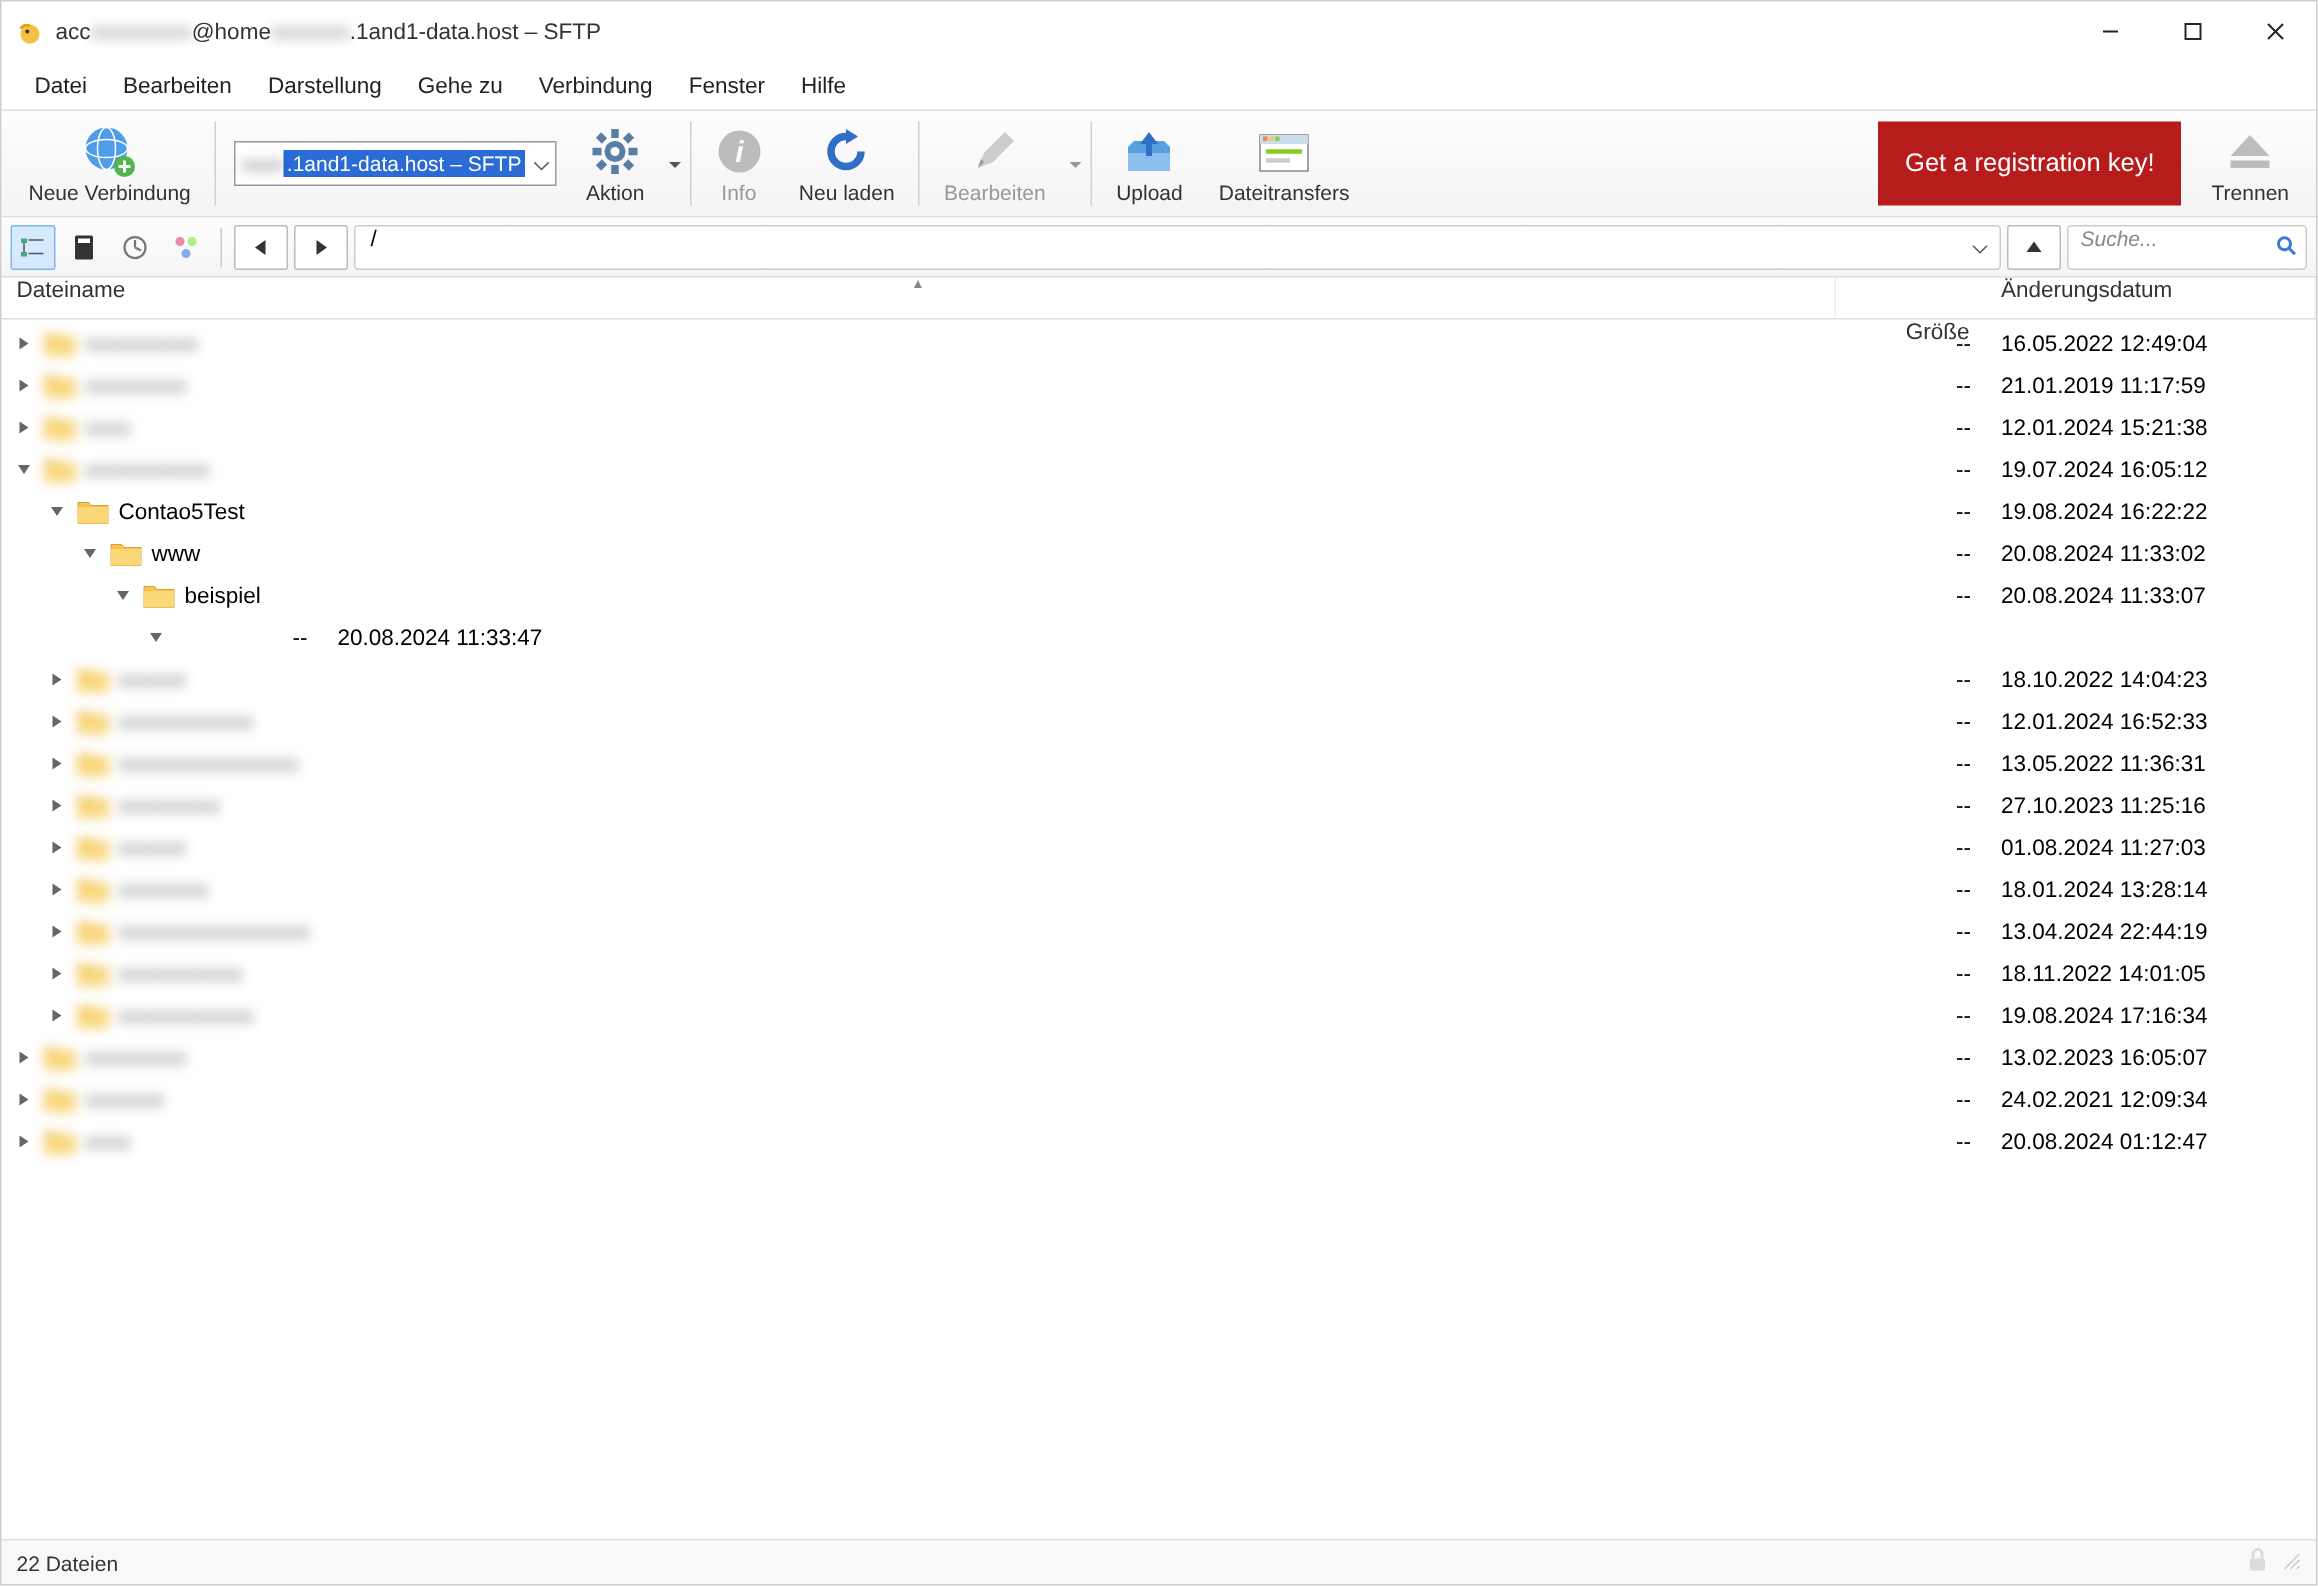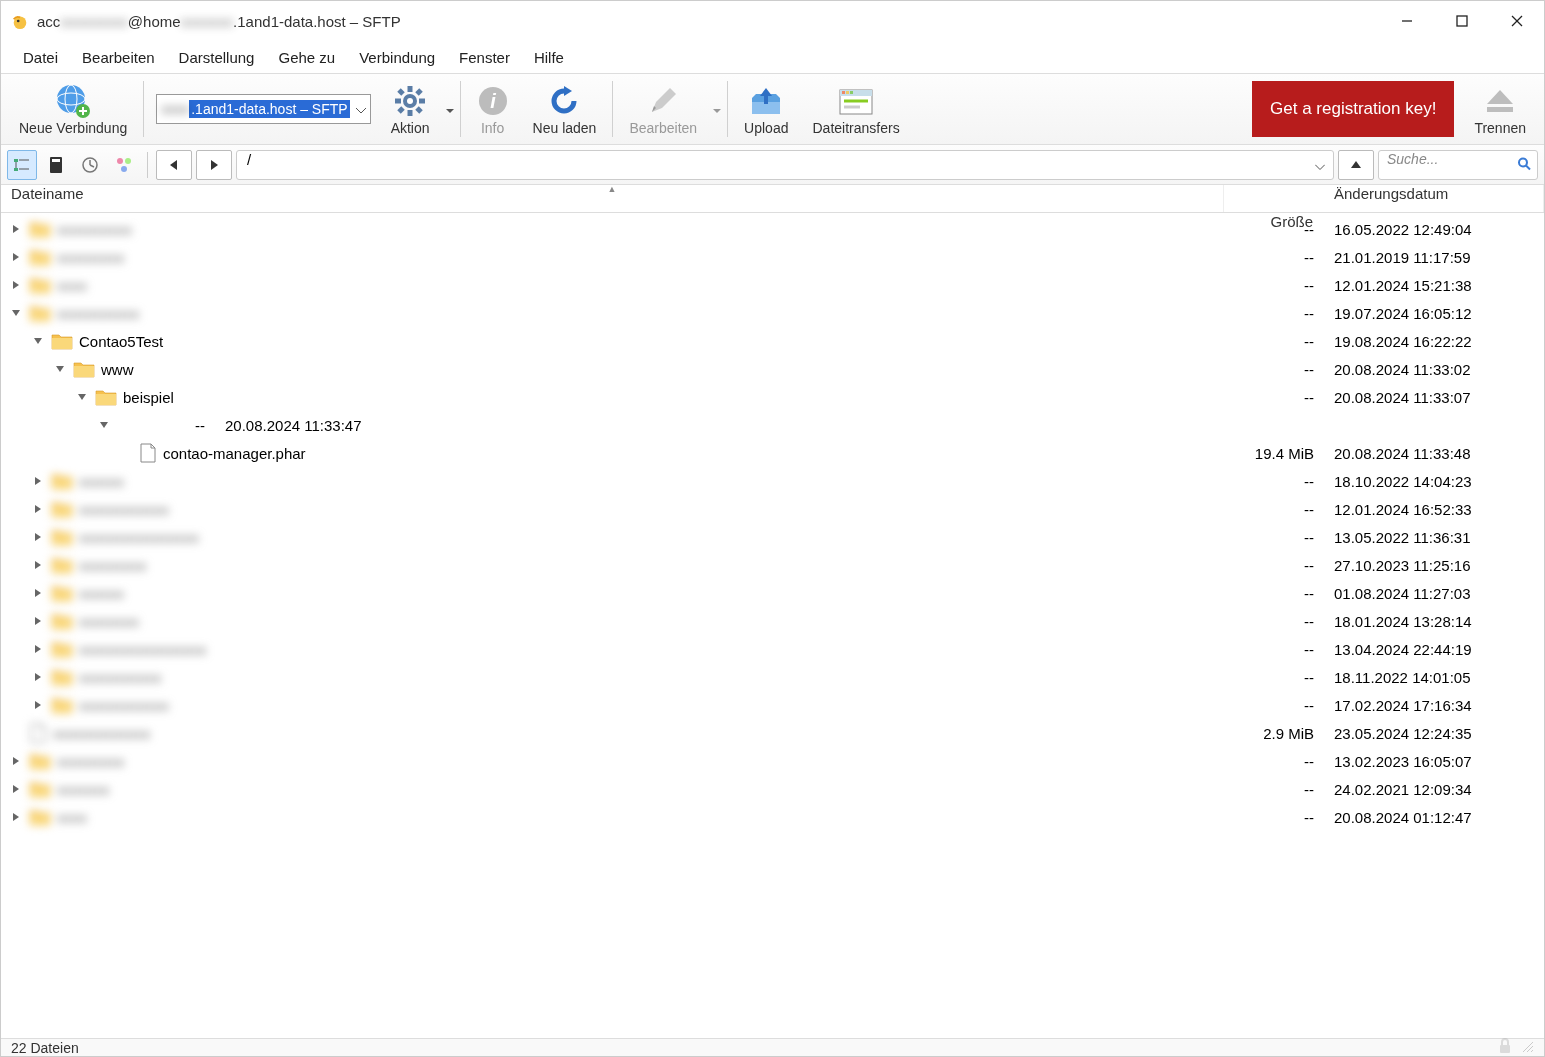--- a/index.html
+++ b/index.html
@@ -40,21 +40,21 @@
 .row { height: 28px; display: flex; align-items: center; }
 .row .indent-area { display: flex; align-items: center; }
 .row .chevron { width: 14px; height: 14px; display: flex; align-items: center; justify-content: center; color: #666; font-size: 11px; }
 .row .chevron.none { visibility: hidden; }
 .row .fname { flex: 1; display: flex; align-items: center; gap: 6px; padding-left: 2px; }
 .row .fname.blur { filter: blur(4px); color: #777; }
 .row .size { width: 100px; text-align: right; padding-right: 10px; }
 .row .date { width: 220px; padding-left: 10px; }
 .folder-icon { width: 22px; height: 18px; flex-shrink: 0; }
 .file-icon { width: 18px; height: 20px; flex-shrink: 0; }
-.statusbar { height: 18px; border-top: 1px solid #ddd; display: flex; align-items: center; padding: 0 10px; font-size: 14px; color: #333; background: #f9f9f9; }
+.statusbar { height: 30px; border-top: 1px solid #ddd; display: flex; align-items: center; padding: 0 10px; font-size: 14px; color: #333; background: #f9f9f9; }
 .statusbar .spacer { flex:1; }
 .blur-text { filter: blur(4px); opacity: 0.6; display:inline-block; }
 </style>
 </head>
 <body>
 
 <div class="titlebar">
   <span class="app-icon">
     <svg viewBox="0 0 20 20">
         <circle cx="10" cy="12" r="7" fill="#f6c143"></circle>
@@ -411,34 +411,20 @@
         <span class="chevron">
           <svg width="10" height="10">
             <path d="M1 2 L9 2 L5 8 Z" fill="#666"></path>
           </svg>
         </span>
       </div>
       <div class="size">--</div>
       <div class="date">20.08.2024 11:33:47</div>
     </div>
     <div class="row">
-      <div class="indent-area" style="width: 136px; padding-left: 118px;">
-        <span class="chevron none"></span>
-      </div>
-      <div class="fname">
-        <svg class="file-icon" viewBox="0 0 18 20">
-          <path d="M2 1 L12 1 L16 5 L16 19 L2 19 Z" fill="#fff" stroke="#888"></path>
-          <path d="M12 1 L12 5 L16 5" fill="none" stroke="#888"></path>
-        </svg>
-        <span>contao-manager.phar</span>
-      </div>
-      <div class="size">19.4 MiB</div>
-      <div class="date">20.08.2024 11:33:48</div>
-    </div>
-    <div class="row">
       <div class="indent-area" style="width: 48px; padding-left: 30px;">
         <span class="chevron">
           <svg width="10" height="10">
             <path d="M2 1 L8 5 L2 9 Z" fill="#666"></path>
           </svg>
         </span>
       </div>
       <div class="fname blur">
         <svg class="folder-icon" viewBox="0 0 22 18">
           <path d="M1 3 L1 17 L21 17 L21 5 L10 5 L8 3 Z" fill="#f6c14e" stroke="#d69b2e" stroke-width="0.6"></path>
@@ -584,35 +570,21 @@
         </span>
       </div>
       <div class="fname blur">
         <svg class="folder-icon" viewBox="0 0 22 18">
           <path d="M1 3 L1 17 L21 17 L21 5 L10 5 L8 3 Z" fill="#f6c14e" stroke="#d69b2e" stroke-width="0.6"></path>
           <path d="M1 6 L21 6 L21 17 L1 17 Z" fill="#fad87a"></path>
         </svg>
         <span>xxxxxxxxxxxx</span>
       </div>
       <div class="size">--</div>
-      <div class="date">17.02.2024 17:16:34</div>
-    </div>
-    <div class="row">
-      <div class="indent-area" style="width: 26px; padding-left: 8px;">
-        <span class="chevron none"></span>
-      </div>
-      <div class="fname blur">
-        <svg class="file-icon" viewBox="0 0 18 20">
-          <path d="M2 1 L12 1 L16 5 L16 19 L2 19 Z" fill="#fff" stroke="#888"></path>
-          <path d="M12 1 L12 5 L16 5" fill="none" stroke="#888"></path>
-        </svg>
-        <span>xxxxxxxxxxxxx</span>
-      </div>
-      <div class="size">2.9 MiB</div>
-      <div class="date">23.05.2024 12:24:35</div>
+      <div class="date">19.08.2024 17:16:34</div>
     </div>
     <div class="row">
       <div class="indent-area" style="width: 26px; padding-left: 8px;">
         <span class="chevron">
           <svg width="10" height="10">
             <path d="M2 1 L8 5 L2 9 Z" fill="#666"></path>
           </svg>
         </span>
       </div>
       <div class="fname blur">

